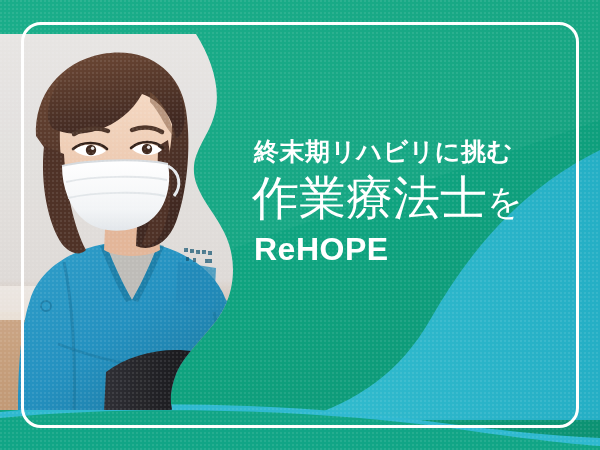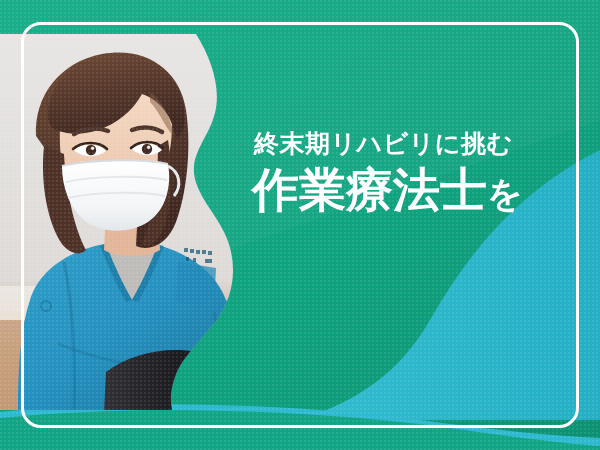--- a/index.html
+++ b/index.html
@@ -23,35 +23,35 @@
     background-size:4px 4px;
     pointer-events:none;
   }
 
   
   .photo-clip{position:absolute;top:0;left:0;width:600px;height:450px;}
 
   
   .copy{
     position:absolute;
-    left:252px;top:128px;
+    left:252px;top:136px;
     width:330px;
     color:#ffffff;
   }
   .subline{
     font-size:25px;
     font-weight:700;
     letter-spacing:.5px;
     line-height:1.25;
     margin:0 0 6px 2px;
     white-space:nowrap;
   }
   .headline{
     margin:0;
-    font-weight:700;
+    font-weight:400;
     line-height:1.06;
     letter-spacing:0px;
     white-space:nowrap;
   }
   .headline .l1{display:block;font-size:47px;}
   .headline .l2{display:block;font-size:47px;margin-top:2px;}
   .headline .particle{font-size:35px;}
   .brand{
     margin:10px 0 0 2px;
     font-size:32px;
@@ -273,17 +273,18 @@
 
   <div class="halftone"></div>
 
   <div class="copy">
     <p class="subline">終末期リハビリに挑む</p>
     <h1 class="headline">
       <span class="l1">
         <span>作業療法士</span><span class="particle">を</span>
       </span>
     </h1>
+    <p class="brand">ReHOPE</p>
   </div>
 
   <div class="frame"></div>
 
 </div>
 
 </body></html>

